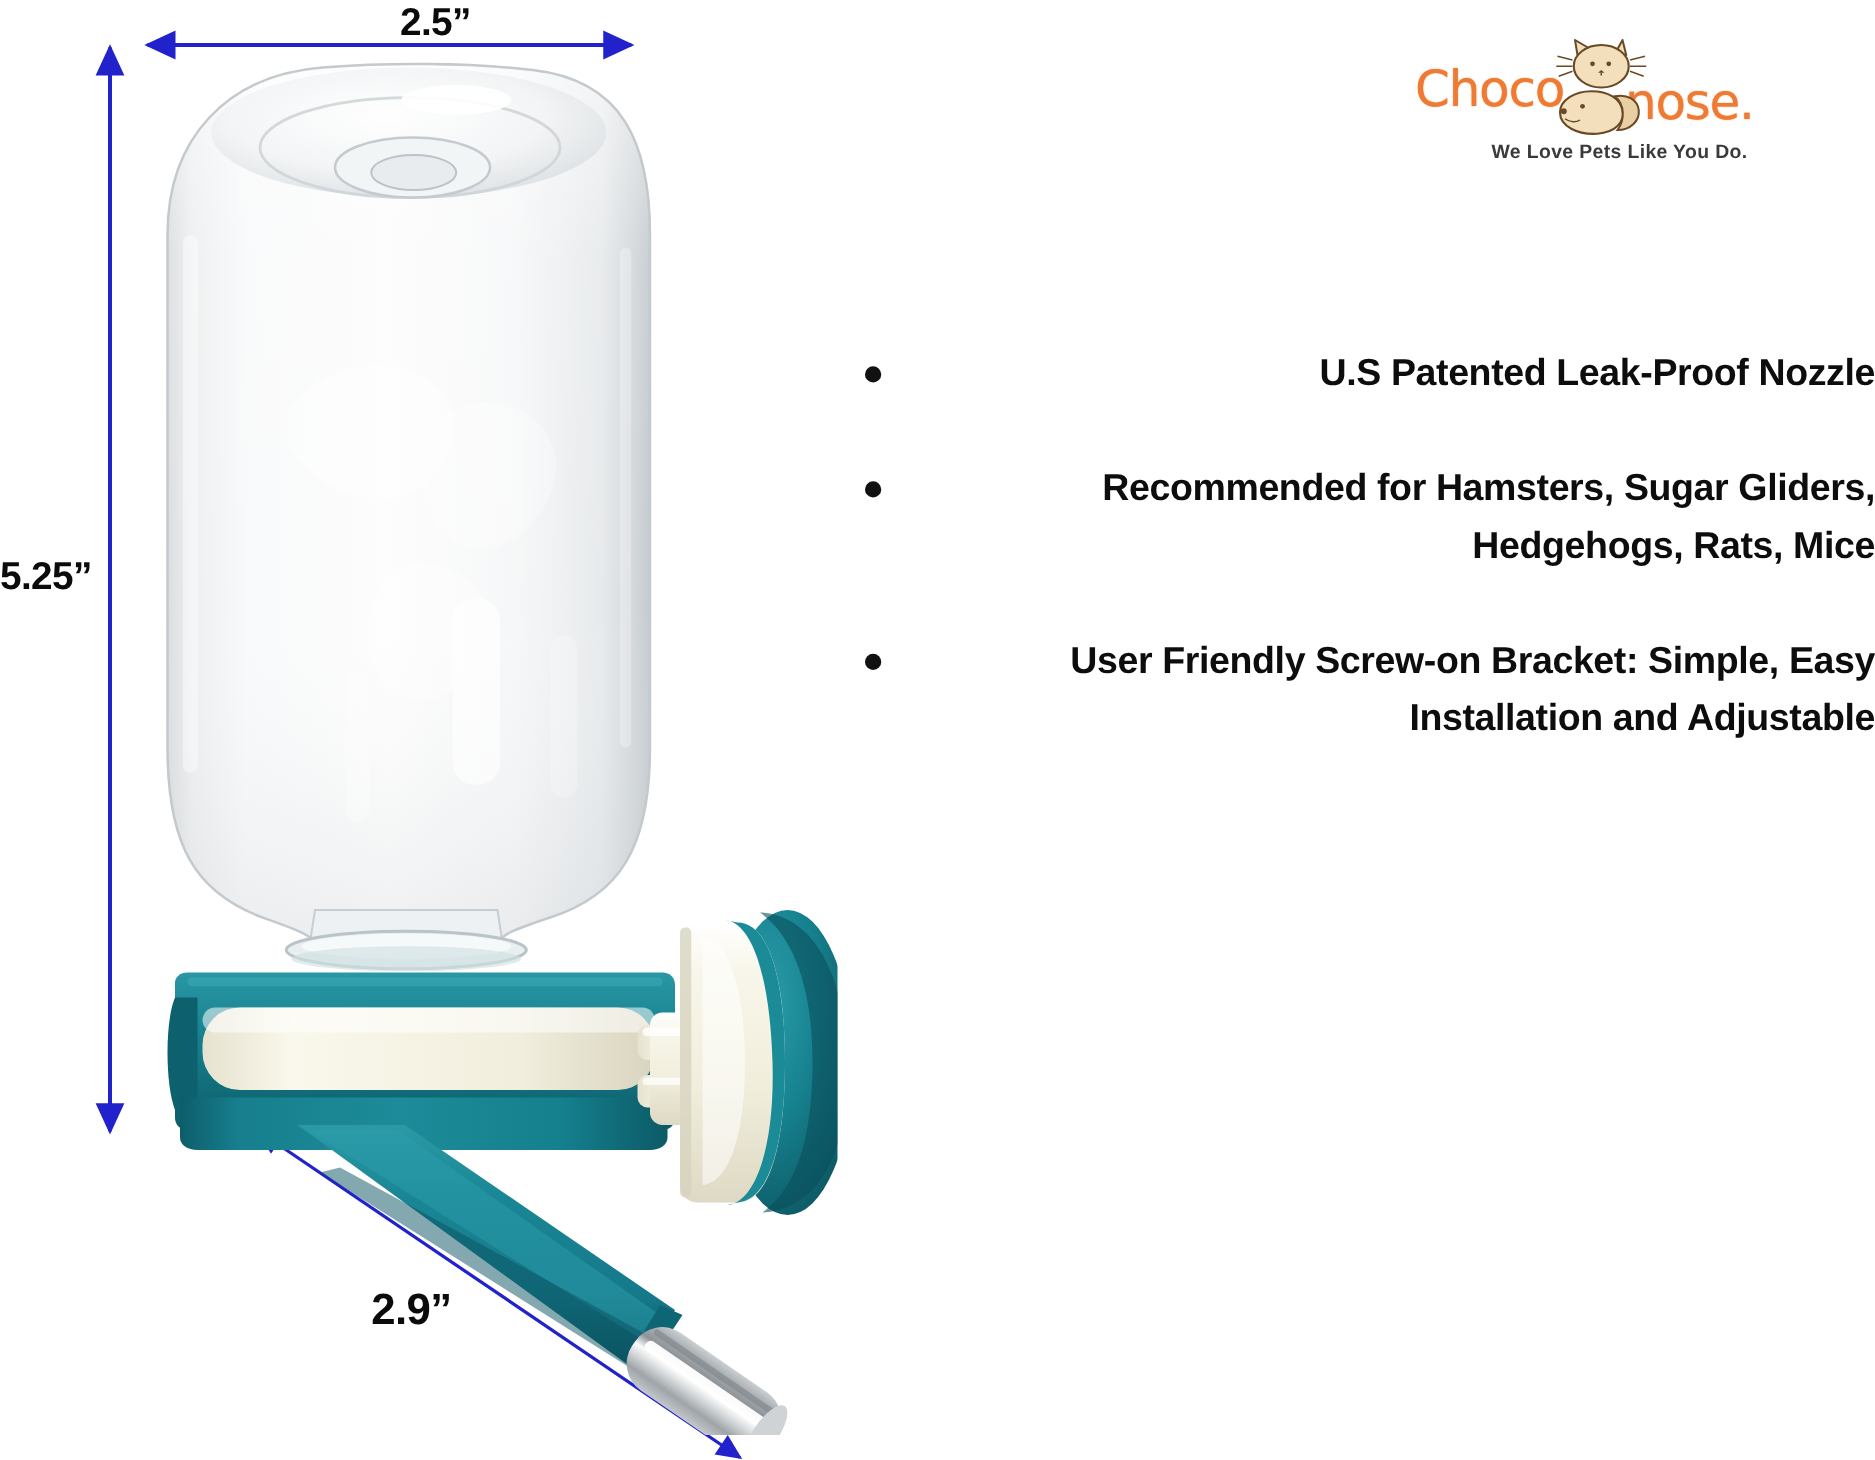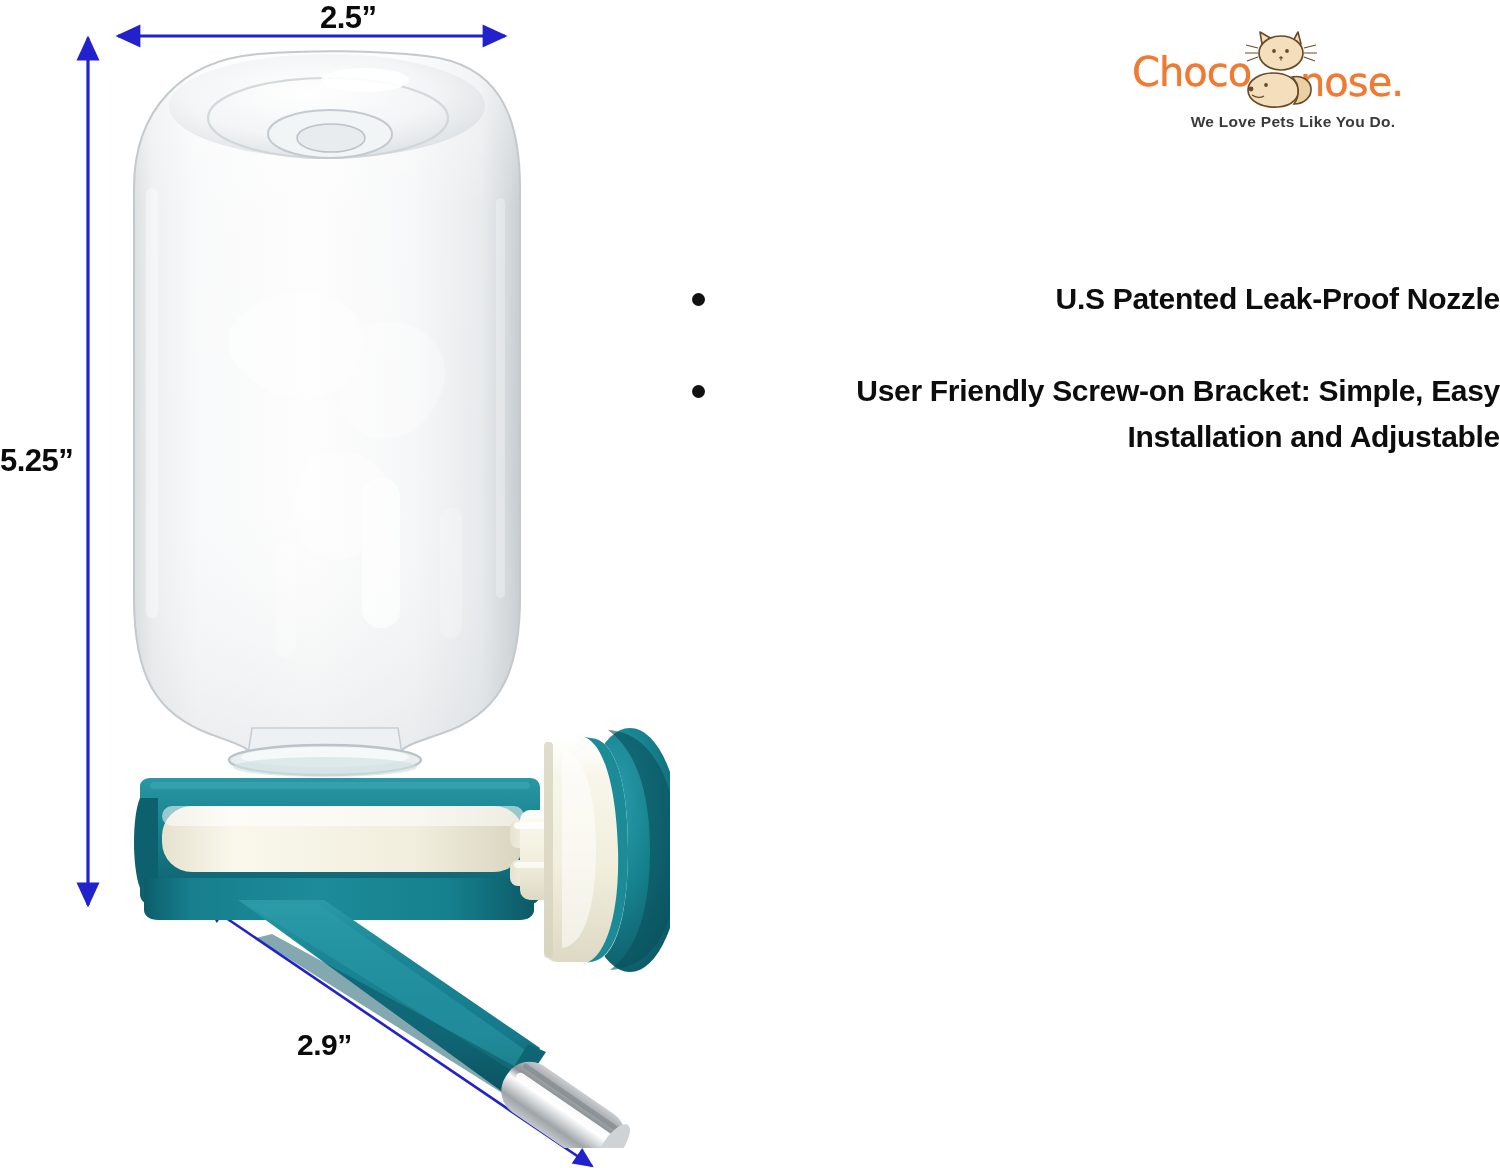--- a/index.html
+++ b/index.html
@@ -37,21 +37,21 @@
     margin-left: 48px;
   }
   #dim-height-label {
     left: 0px;
     top: 445px;
     font-size: 31px;
   }
   #dim-reach-label {
     left: 297px;
     top: 1030px;
-    font-size: 30px;
+    font-size: 35px;
     text-align: right;
   }
   .dim-arrow-svg {
     position: absolute;
     left: 0;
     top: 0;
     width: 1500px;
     height: 1168px;
     pointer-events: none;
   }
@@ -85,24 +85,24 @@
   #logo-word-nose  { left: 172px; top: 32px; }
   #logo-pets-svg {
     position: absolute;
     left: 112px;
     top: 0px;
     width: 78px;
     height: 82px;
   }
   #logo-tagline {
     position: absolute;
-    left: 32px;
+    left: 4px;
     top: 84px;
     width: 266px;
-    text-align: center;
+    text-align: right;
     font-family: "Liberation Sans", sans-serif;
     font-weight: bold;
     font-size: 15.5px;
     color: #3a3a3a;
     letter-spacing: 0.3px;
     line-height: 1;
     white-space: nowrap;
   }
 
   
@@ -434,17 +434,21 @@
     <div id="logo-tagline">We Love Pets Like You Do.</div>
   </div>
 
   <div id="features">
     <div class="feature-item">
       <span class="feature-bullet"></span>
       <span class="feature-text">U.S Patented Leak-Proof Nozzle</span>
     </div>
     <div class="feature-item">
       <span class="feature-bullet"></span>
+      <span class="feature-text">Recommended for Hamsters, Sugar Gliders, Hedgehogs, Rats, Mice</span>
+    </div>
+    <div class="feature-item">
+      <span class="feature-bullet"></span>
       <span class="feature-text">User Friendly Screw-on Bracket: Simple, Easy Installation and Adjustable</span>
     </div>
   </div>
 
 </div>
 
 </body></html>

